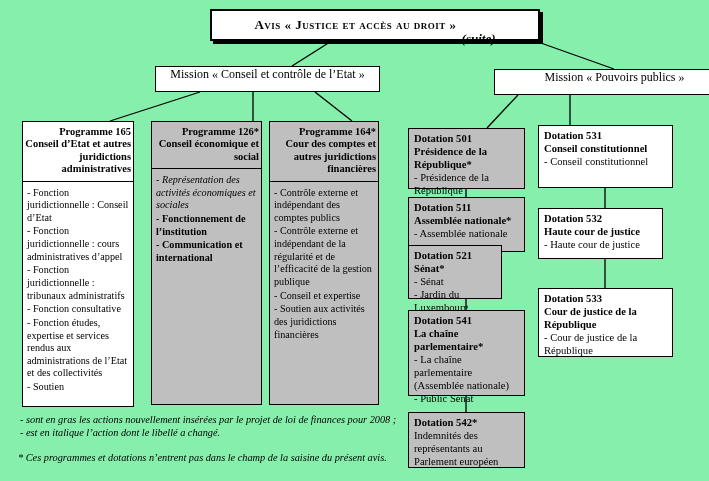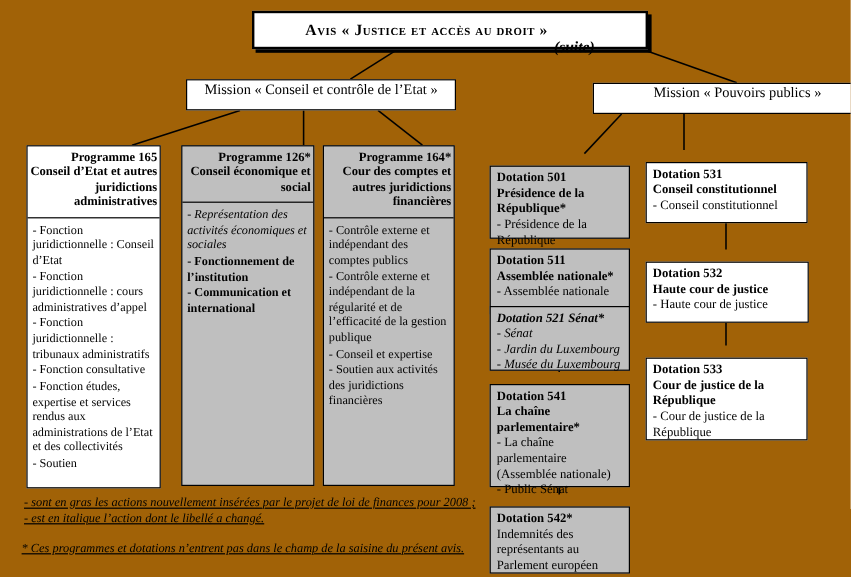--- a/index.html
+++ b/index.html
@@ -1,17 +1,17 @@
 <!DOCTYPE html>
 <html><head>
 <meta charset="utf-8">
 <style>
   html,body{margin:0;padding:0;background:#fff;}
   #stage{
-    position:relative;width:709px;height:481px;background:#a16207;overflow:hidden;
+    position:relative;width:709px;height:481px;background:#86efac;overflow:hidden;
     font-family:"Liberation Serif","DejaVu Serif",serif;color:#000;
   }
   #wires{position:absolute;left:0;top:0;width:709px;height:481px;}
   #wires line{stroke:#000;stroke-width:1.3;}
   .box{position:absolute;border:1px solid #000;background:#fff;box-sizing:border-box;}
   .gray{background:#bfbfbf;}
   
   .title-box{
     left:210px;top:9px;width:330px;height:32px;border-width:2px;
     box-shadow:3px 3px 0 #000;display:flex;align-items:center;justify-content:center;
@@ -26,24 +26,24 @@
   
   .prog-header{
     text-align:right;font-weight:bold;font-size:10.5px;line-height:1.18;
     border-bottom:1.5px solid #000;padding:4px 2px 5px 2px;
   }
   .prog-body{padding:5px 4px;font-size:10.2px;line-height:1.24;}
   .prog-body .item{margin-bottom:1px;}
   .item.bold{font-weight:bold;}
   .item.italic{font-style:italic;}
   
-  .dot{padding:4px 5px;font-size:10.6px;line-height:1.22;margin-top:10px;}
+  .dot{padding:4px 5px;font-size:10.6px;line-height:1.22;}
   .dot .num,.dot .dname{font-weight:bold;}
   
-  .footnote{position:absolute;font-size:10.3px;font-style:italic;white-space:nowrap;text-decoration:underline;}
+  .footnote{position:absolute;font-size:10.3px;font-style:italic;white-space:nowrap;}
 </style>
 </head>
 <body>
 
 <div id="stage">
 
   <svg id="wires" viewBox="0 0 709 481">
     <line x1="330" y1="42" x2="292" y2="66"></line>
     <line x1="538" y1="42" x2="614" y2="69"></line>
     <line x1="200" y1="92" x2="110" y2="121"></line>
@@ -116,46 +116,46 @@
     <div class="dname">Présidence de la République*</div>
     <div class="item">- Présidence de la République</div>
   </div>
 
   <div class="box gray dot" style="left:408px;top:197px;width:117px;height:55px;font-family:Liberation Serif, serif;">
     <div class="num">Dotation 511</div>
     <div class="dname">Assemblée nationale*</div>
     <div class="item">- Assemblée nationale</div>
   </div>
 
-  <div class="box gray dot" style="left:408px;top:245px;width:117px;height:54px;font-style:italic;">
+  <div class="box gray dot" style="left:408px;top:245px;width:94px;height:54px;">
     <div class="num">Dotation 521 Sénat*</div>
     <div class="item">- Sénat</div>
     <div class="item">- Jardin du Luxembourg</div>
     <div class="item">- Musée du Luxembourg</div>
   </div>
 
   <div class="box gray dot" style="left:408px;top:310px;width:117px;height:86px;">
     <div class="num">Dotation 541</div>
     <div class="dname">La chaîne parlementaire*</div>
     <div class="item">- La chaîne parlementaire (Assemblée nationale)</div>
     <div class="item">- Public Sénat</div>
   </div>
 
   <div class="box gray dot" style="left:408px;top:412px;width:117px;height:56px;">
     <div class="num">Dotation 542*</div>
     <div class="item">Indemnités des représentants au Parlement européen</div>
   </div>
 
-  <div class="box dot" style="left:538px;top:125px;width:135px;height:51px;">
+  <div class="box dot" style="left:538px;top:125px;width:135px;height:63px;">
     <div class="num">Dotation 531</div>
     <div class="dname">Conseil constitutionnel</div>
     <div class="item">- Conseil constitutionnel</div>
   </div>
 
-  <div class="box dot" style="left:538px;top:208px;width:136px;height:51px;">
+  <div class="box dot" style="left:538px;top:208px;width:125px;height:51px;">
     <div class="num">Dotation 532</div>
     <div class="dname">Haute cour de justice</div>
     <div class="item">- Haute cour de justice</div>
   </div>
 
   <div class="box dot" style="left:538px;top:288px;width:135px;height:69px;">
     <div class="num">Dotation 533</div>
     <div class="dname">Cour de justice de la République</div>
     <div class="item">- Cour de justice de la République</div>
   </div>

